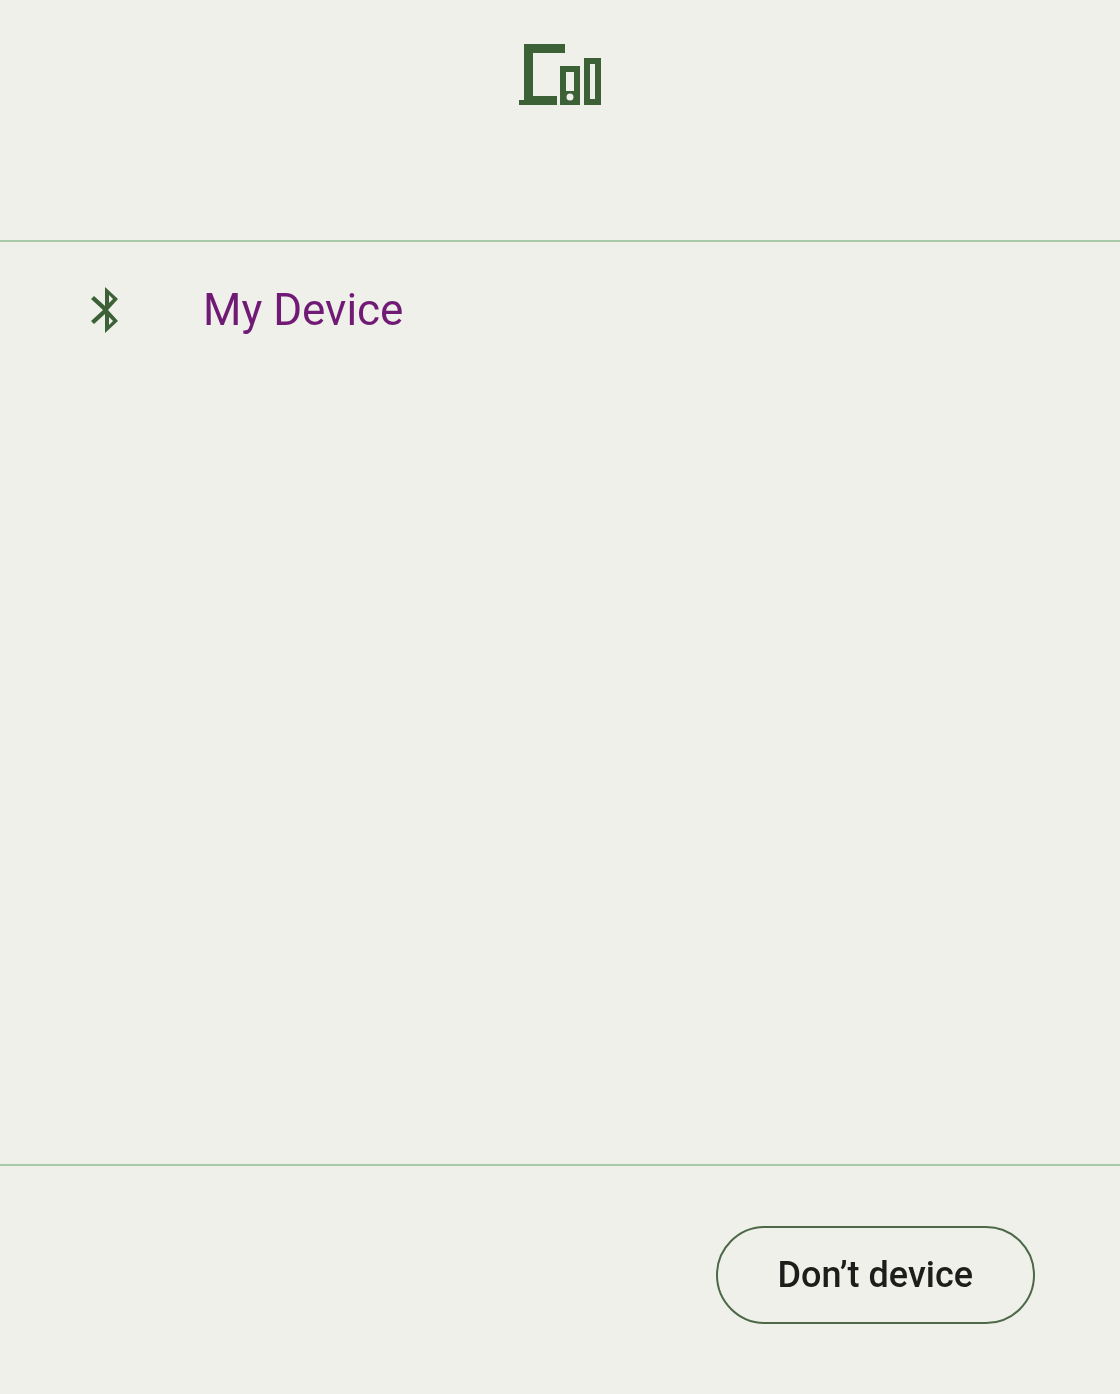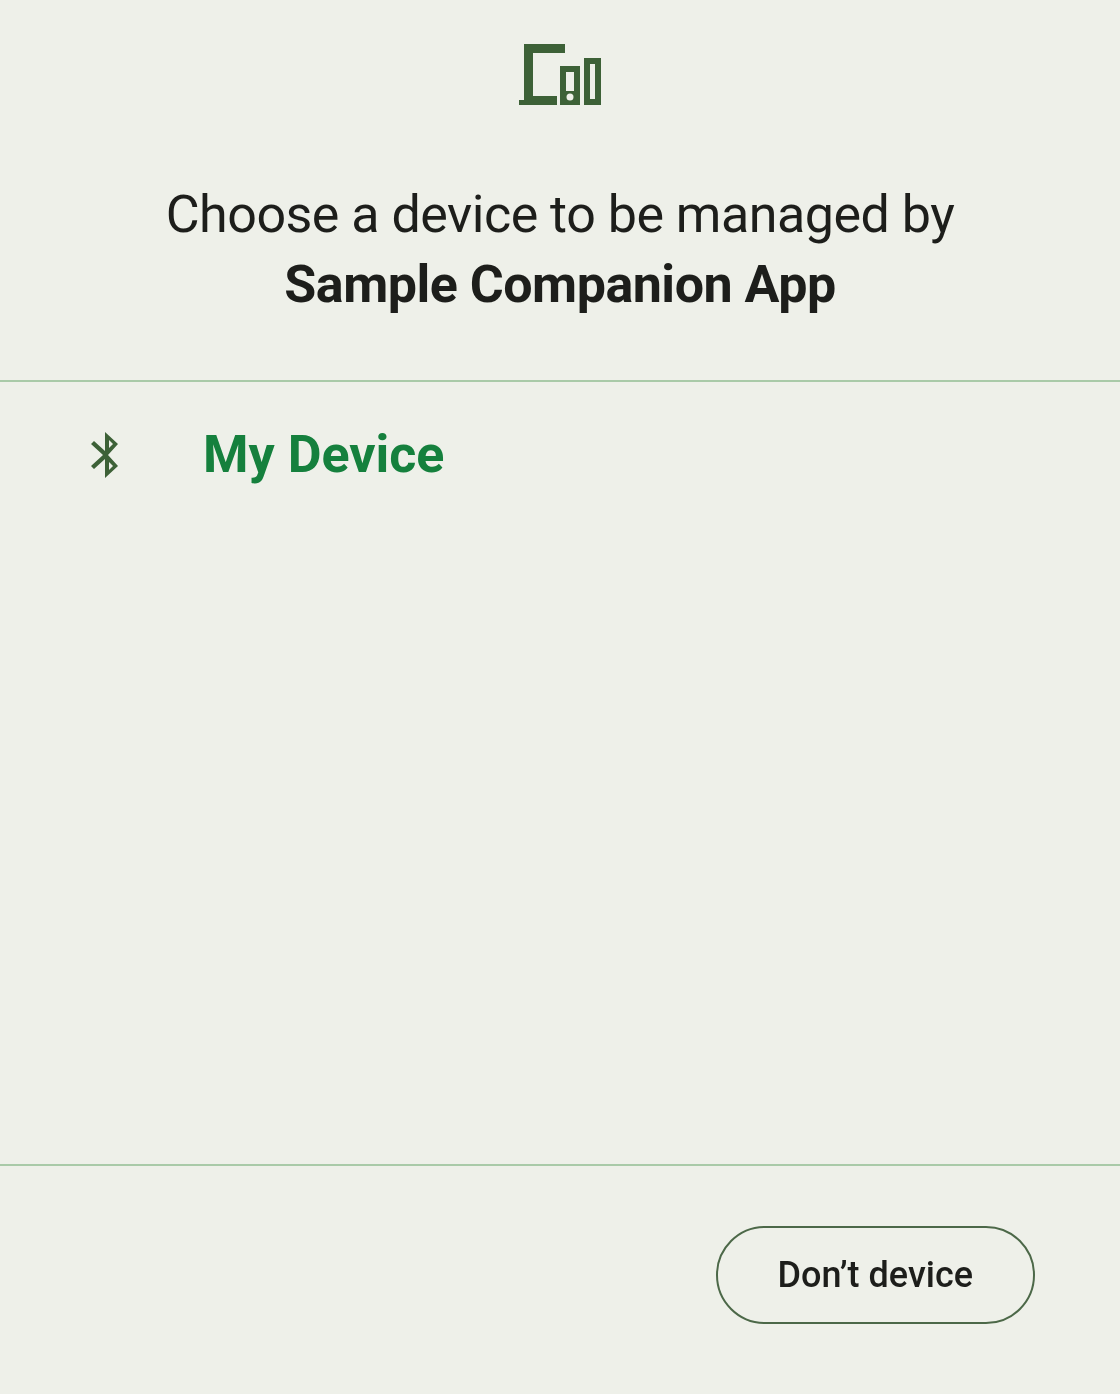--- a/index.html
+++ b/index.html
@@ -61,23 +61,23 @@
     
     .device-icon {
       width: 40px;
       display: flex;
       justify-content: center;
       align-items: center;
       margin-right: 78px;
     }
     
     .device-name {
-      font-size: 52px;
-      font-weight: 700;
-      color: #15803d;
+      font-size: 44px;
+      font-weight: 400;
+      color: #701a75;
     }
     
     .footer {
       padding: 60px 85px 70px 85px;
       display: flex;
       justify-content: flex-end;
     }
     
     .btn-outline {
       background: transparent;
@@ -101,23 +101,20 @@
       <path d="M 5 0 L 46 0 L 46 9 L 14 9 L 14 52 L 38 52 L 38 61 L 0 61 L 0 56 L 5 56 L 5 0 Z" fill="#3d6137"></path>
 
       <rect x="41" y="22" width="20" height="39" fill="#3d6137"></rect>
       <rect x="47" y="28" width="8" height="19" fill="#eef0e9"></rect>
       <circle cx="51" cy="53" r="3.5" fill="#eef0e9"></circle>
 
       <rect x="65" y="14" width="17" height="47" fill="#3d6137"></rect>
       <rect x="71" y="20" width="5" height="35" fill="#eef0e9"></rect>
     </svg>
   </span>
-  <h1 class="title">
-    <span>Choose a device to be managed by </span><span class="bold">Sample Companion App</span>
-  </h1>
 </div>
 
 <div class="divider"></div>
 
 <div class="device-list">
   <div class="device-item">
     <span class="device-icon">
       <svg width="28" height="46" viewBox="0 0 28 46" fill="none">
         <path d="M 14 0 L 14 19 L 3 9 L 0 12 L 12 23 L 0 34 L 3 37 L 14 27 L 14 46 L 27 34 L 17 23 L 27 12 L 14 0 Z M 18 8 L 22 12 L 18 16 L 18 8 Z M 18 30 L 22 34 L 18 38 L 18 30 Z" fill="#3d6137"></path>
       </svg>

